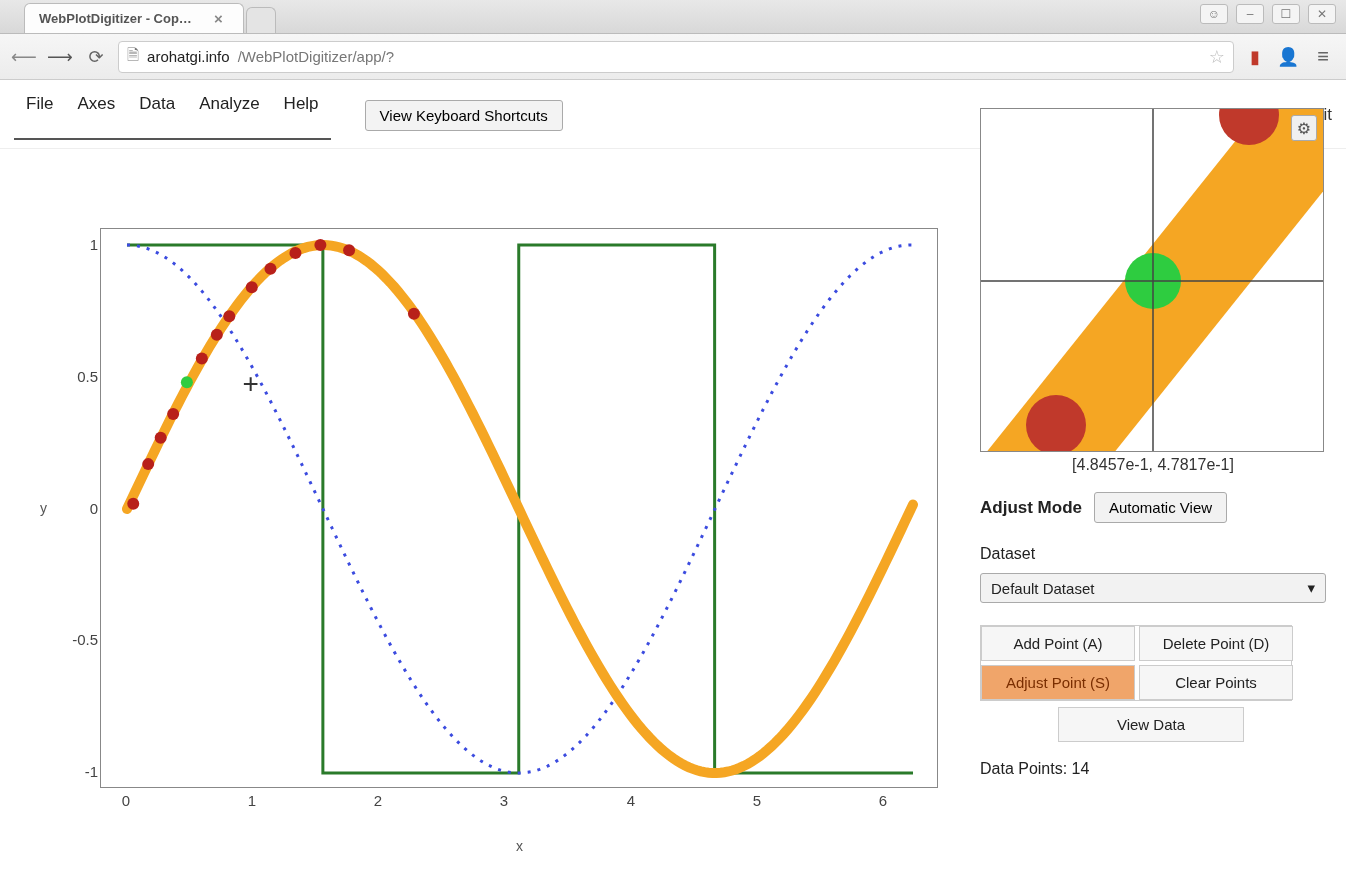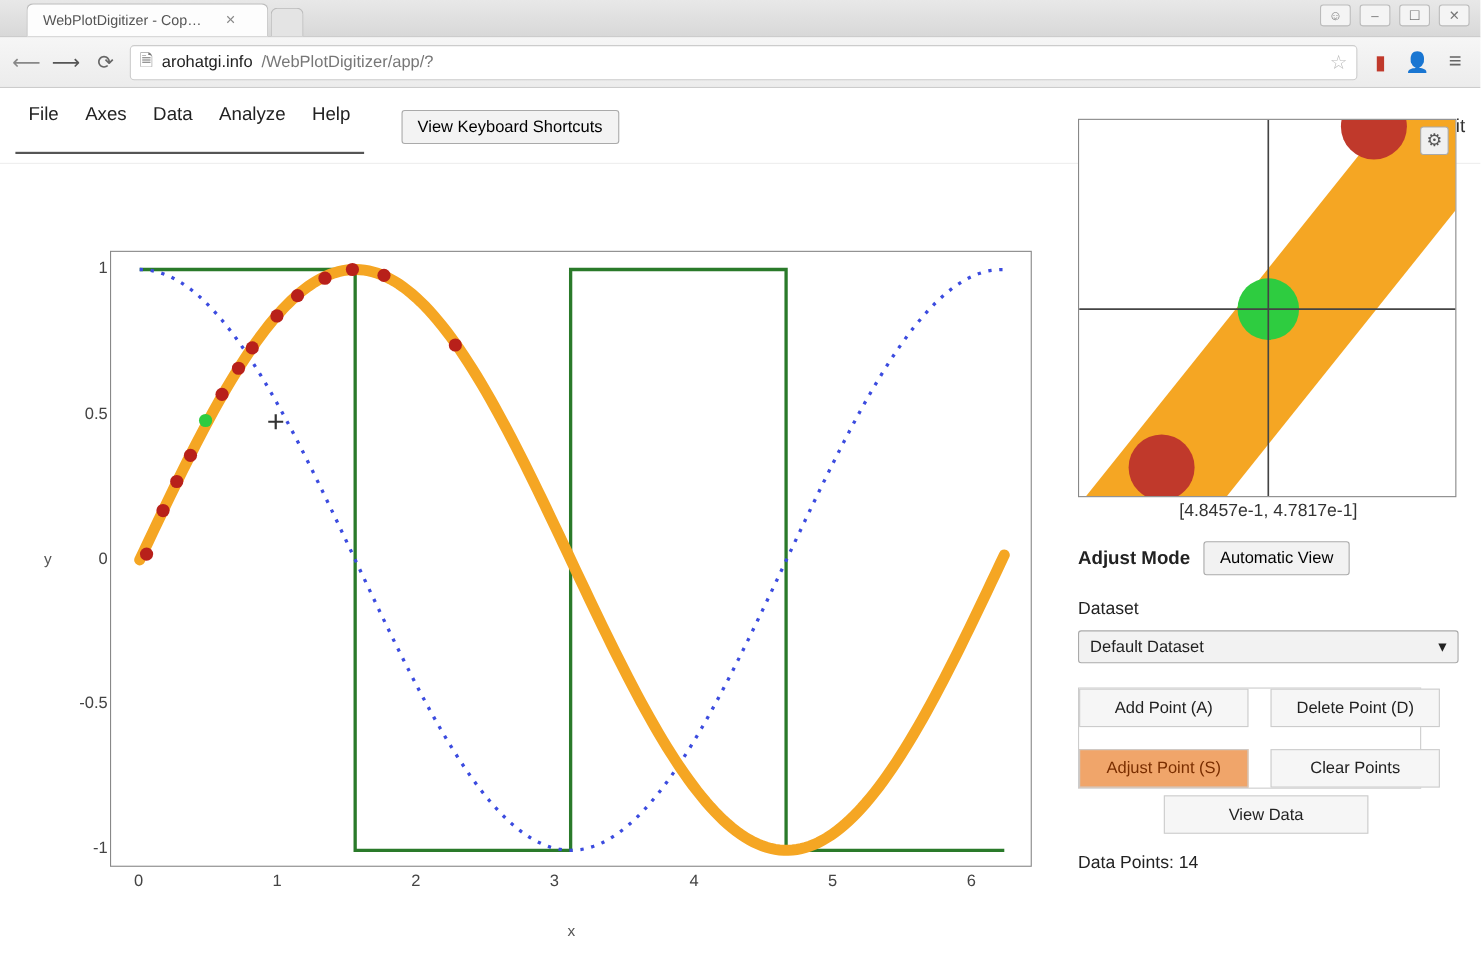--- a/index.html
+++ b/index.html
@@ -43,20 +43,21 @@
     border: 1px solid #bbb;
     border-bottom: none;
     border-radius: 6px 6px 0 0;
     padding: 6px 10px 6px 14px;
     display: flex; align-items: center;
     gap: 22px;
     min-width: 220px;
     height: 30px;
     font-size: 13px;
     color: #555;
+    font-weight: bold;
   }
   .tab-close { color:#888; font-size:15px; }
   .new-tab-stub {
     width: 30px; height: 26px;
     border: 1px solid #bbb; border-bottom:none;
     border-radius: 6px 6px 0 0;
     background: #e4e4e4;
     margin-left: 2px;
   }
   
@@ -259,21 +260,21 @@
     border-radius:3px;
     padding:5px 10px;
     font-size:15px;
     min-width:210px;
     display:flex;justify-content:space-between;align-items:center;
   }
   .btn-grid {
     margin-top:22px;
     display:grid;
     grid-template-columns: 154px 154px;
-    gap:20px;
+    gap:4px;
     border:1px solid #ccc;
     width:312px;
   }
   .grid-btn {
     border:1px solid #ccc;
     background:#f6f6f6;
     padding:8px 0;
     text-align:center;
     font-size:15px;
   }

